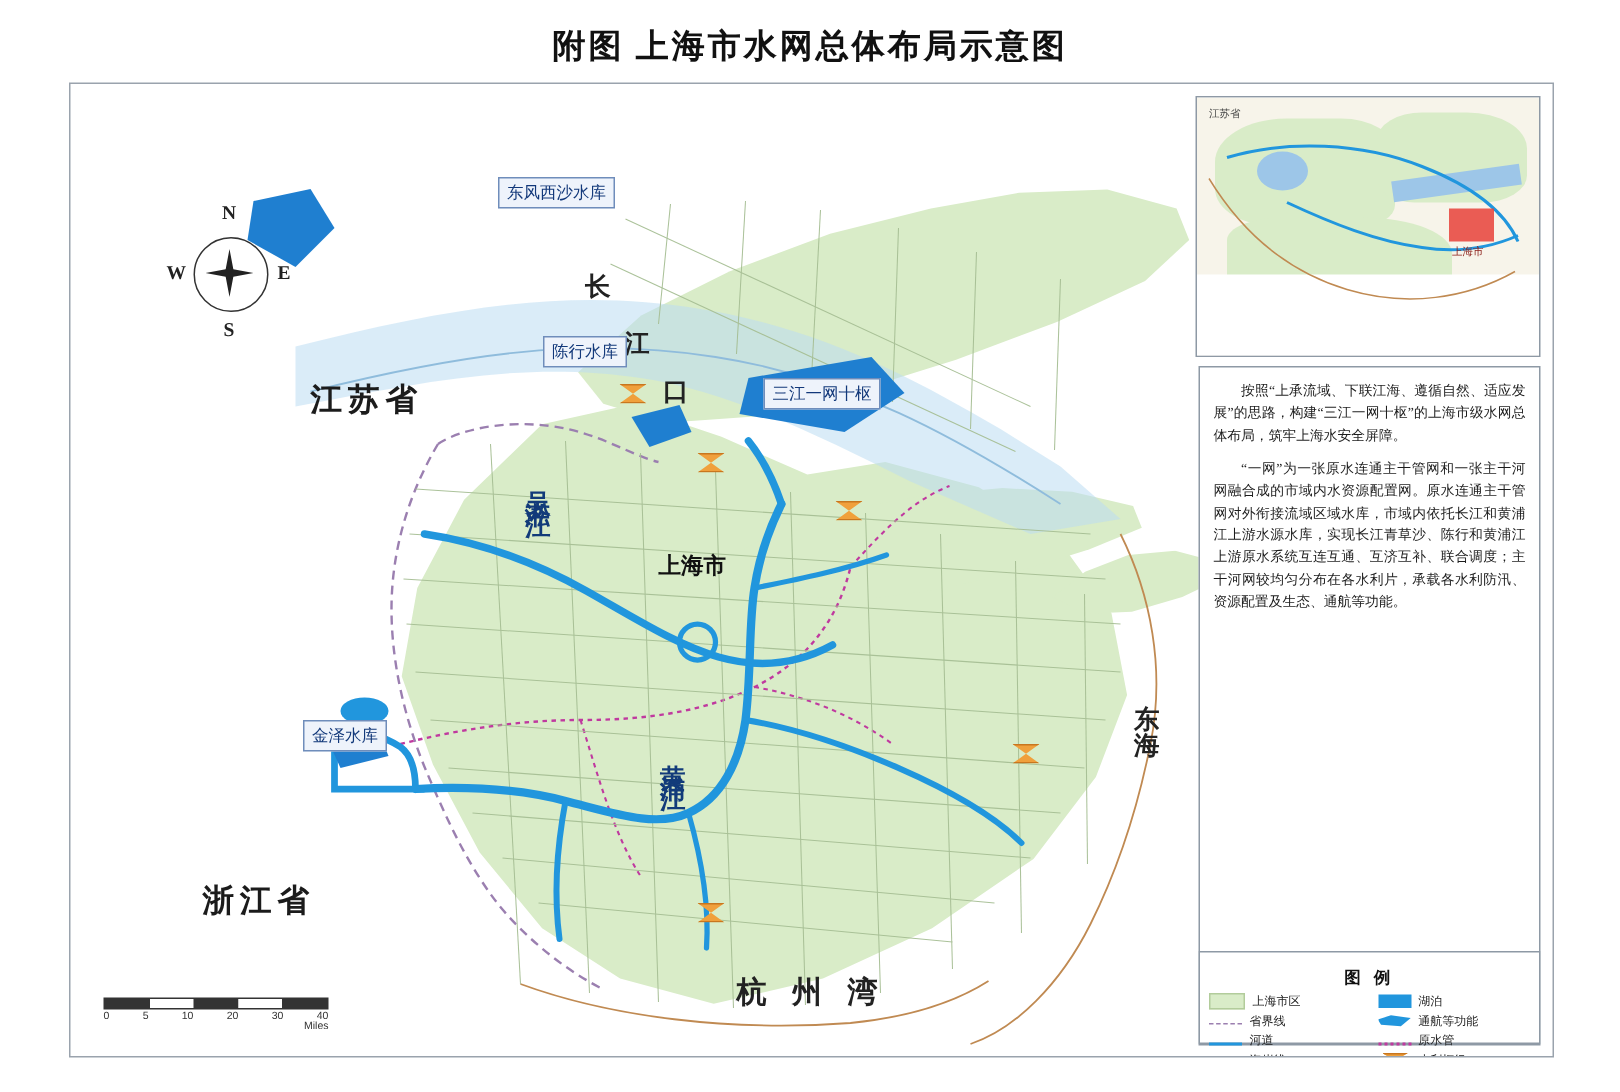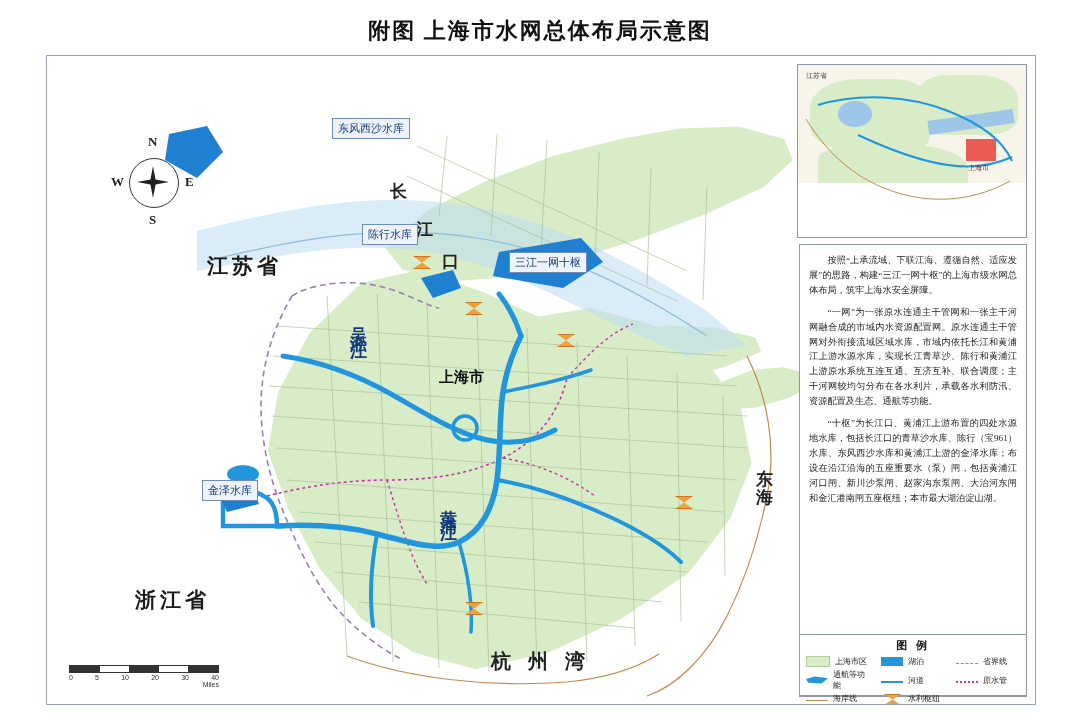--- a/index.html
+++ b/index.html
@@ -89,27 +89,27 @@
     border:1px solid #8e99a5;background:#ffffff;padding:8px 9px;
     box-sizing:border-box;
   }
   .text-panel p{
     margin:0 0 7px 0;font-size:9.2px;line-height:1.62;color:#1c1c1c;
     text-align:justify;font-family:"Liberation Serif", serif;text-indent:2em;
   }
   
   .legend{
     position:absolute;right:8px;top:578px;width:228px;height:62px;
-    border:1px solid #8e99a5;background:#ffffff;box-sizing:border-box;padding:3px 6px;
+    border:1px solid #8e99a5;background:#ffffff;box-sizing:border-box;padding:9px 6px;
   }
   .legend-title{
     text-align:center;font-family:"Liberation Serif", serif;
     font-size:11px;font-weight:bold;color:#111;letter-spacing:3px;margin-bottom:3px;
   }
-  .legend-grid{display:grid;grid-template-columns:1fr 1fr 1fr;gap:2px 11px;}
+  .legend-grid{display:grid;grid-template-columns:1fr 1fr;gap:2px 11px;}
   .leg-item{display:flex;align-items:center;gap:5px;font-size:8px;color:#222;
     font-family:"Liberation Serif", serif;}
   .sw{width:22px;height:9px;flex:0 0 22px;}
   .sw-city{background:#d9ecc8;border:1px solid #b2cc9b;}
   .sw-lake{background:#2196dd;}
   .sw-prov{border-top:1.5px dashed #9b7fb0;height:0;margin-top:4px;}
   .sw-res{background:#2196dd;clip-path:polygon(0% 40%,40% 10%,100% 30%,70% 90%,10% 80%);}
   .sw-river{border-top:2.5px solid #2196dd;height:0;margin-top:4px;}
   .sw-pipe{border-top:2px dotted #c0399f;height:0;margin-top:4px;}
   .sw-coast{border-top:1.5px solid #c08a52;height:0;margin-top:4px;}
@@ -283,21 +283,20 @@
       <path d="M8,54 C30,90 60,116 100,128 C140,140 180,134 212,116" stroke="#c08a52" stroke-width="1" fill="none"></path>
       <rect x="168" y="74" width="30" height="22" fill="#e8413a" opacity="0.85"></rect>
     </svg>
     <div class="ins-lbl" style="left:8px;top:6px;">江苏省</div>
     <div class="ins-lbl" style="left:170px;top:98px;color:#8a1b15;">上海市</div>
   </div>
 
   <div class="text-panel">
     <p>按照“上承流域、下联江海、遵循自然、适应发展”的思路，构建“三江一网十枢”的上海市级水网总体布局，筑牢上海水安全屏障。</p>
     <p>“一网”为一张原水连通主干管网和一张主干河网融合成的市域内水资源配置网。原水连通主干管网对外衔接流域区域水库，市域内依托长江和黄浦江上游水源水库，实现长江青草沙、陈行和黄浦江上游原水系统互连互通、互济互补、联合调度；主干河网较均匀分布在各水利片，承载各水利防汛、资源配置及生态、通航等功能。</p>
-    <p>“十枢”为长江口、黄浦江上游布置的四处水源地水库，包括长江口的青草沙水库、陈行（宝961）水库、东风西沙水库和黄浦江上游的金泽水库；布设在沿江沿海的五座重要水（泵）闸，包括黄浦江河口闸、新川沙泵闸、赵家沟东泵闸、大治河东闸和金汇港南闸五座枢纽；本市最大湖泊淀山湖。</p>
   </div>
 
   <div class="legend">
     <div class="legend-title">图 例</div>
     <div class="legend-grid">
       <div class="leg-item">
         <span class="sw sw-city"></span>
         <span>上海市区</span>
       </div>
       <div class="leg-item">

